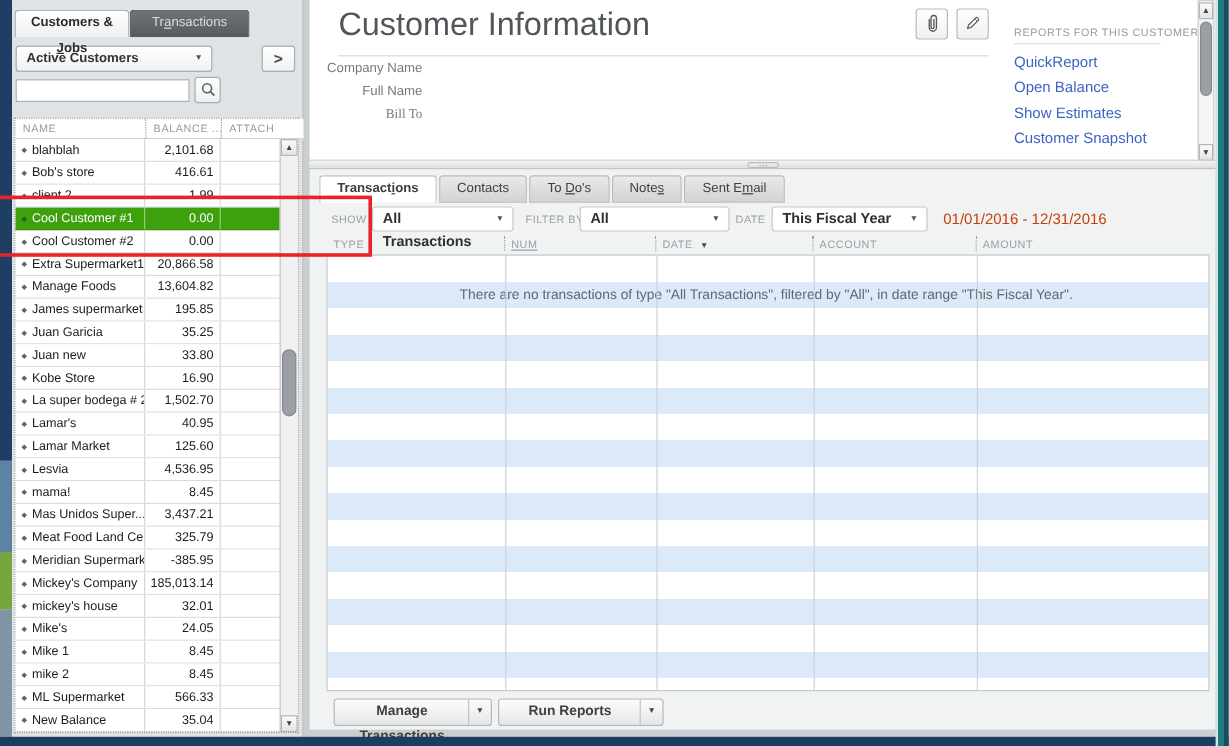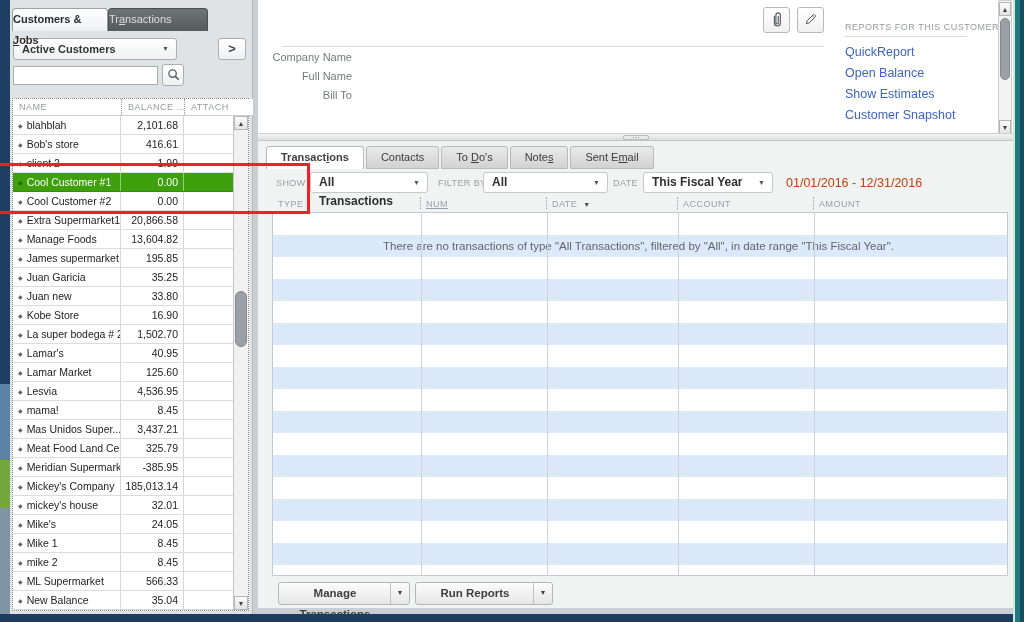--- a/index.html
+++ b/index.html
@@ -5,21 +5,21 @@
   * { margin:0; padding:0; box-sizing:border-box; }
   body { font-family:"Liberation Sans", sans-serif; background:#9aa2a8; }
   .app { position:relative; width:1024px; height:622px; background:#c9ced2; overflow:hidden; }
 
   
   .edge-left { position:absolute; left:0; top:0; width:10px; height:622px; }
   .edge-left .seg { position:absolute; left:0; width:10px; }
 
   
   .left-panel { position:absolute; left:10px; top:0; width:243px; height:614px; background:#e0e3e5; border-right:1px solid #b4b9bd; }
-  .lp-tab { position:absolute; top:8px; height:23px; border-radius:4px 4px 0 0; font-size:11px; line-height:21px; text-align:left; cursor:default; }
+  .lp-tab { position:absolute; top:8px; height:23px; border-radius:4px 4px 0 0; font-size:11px; line-height:21px; text-align:center; cursor:default; }
   .lp-tab.active { left:2px; width:96px; background:linear-gradient(#ffffff,#edf0f2); border:1px solid #9aa0a4; border-bottom:none; font-weight:bold; color:#2c2c2c; z-index:2; }
   .lp-tab.dark { left:98px; width:100px; background:linear-gradient(#6e7375,#565b5d); color:#dcdddd; border:1px solid #4a4e50; border-bottom:none; }
   .u { text-decoration:underline; }
 
   .view-dd { position:absolute; left:3px; top:38px; width:164px; height:22px; background:linear-gradient(#ffffff,#f0f1f2); border:1px solid #a9aeb2; border-radius:3px; font-size:11px; font-weight:bold; color:#333; line-height:20px; padding-left:8px; }
   .dd-arrow { position:absolute; right:7px; top:0; font-size:7px; color:#555; line-height:20px; }
   .expand-btn { position:absolute; left:208px; top:38px; width:28px; height:22px; background:linear-gradient(#ffffff,#eef0f1); border:1px solid #a9aeb2; border-radius:3px; font-size:13px; font-weight:bold; color:#444; text-align:center; line-height:20px; }
   .search-input { position:absolute; left:3px; top:66px; width:145px; height:19px; border:1px solid #a9aeb2; background:#fff; font-size:11px; padding:0 4px; }
   .search-btn { position:absolute; left:152px; top:64px; width:22px; height:22px; background:linear-gradient(#ffffff,#eef0f1); border:1px solid #a9aeb2; border-radius:3px; text-align:center; }
   .search-btn svg { margin-top:3px; }
@@ -279,41 +279,42 @@
         </div>
       <div class="list-scrollbar">
         <div class="sb-btn sb-up">▲</div>
         <div class="sb-thumb"></div>
         <div class="sb-btn sb-down">▼</div>
       </div>
     </div>
   </div>
 
   <div class="right-top">
+    <div class="ci-title">Customer Information</div>
     <div class="ci-underline"></div>
 
     <div class="icon-btn attach-btn">
       <span>
         <svg width="16" height="18" viewBox="0 0 20 24">
             <path d="M6.5 7 v9 a4 4 0 0 0 8 0 V5.5 a3 3 0 0 0 -6 0 v10 a1.6 1.6 0 0 0 3.2 0 V7" fill="none" stroke="#55595c" stroke-width="1.5" stroke-linecap="round"></path>
           </svg>
       </span>
     </div>
     <div class="icon-btn edit-btn">
       <span>
         <svg width="16" height="16" viewBox="0 0 24 24">
             <path d="M5 19 l1.2-4.2 9-9 a1.6 1.6 0 0 1 2.2 0 l0.9 0.9 a1.6 1.6 0 0 1 0 2.2 l-9 9 L5 19 z" fill="none" stroke="#55595c" stroke-width="1.5"></path>
             <line x1="14" y1="6.8" x2="17.2" y2="10" stroke="#55595c" stroke-width="1.2"></line>
           </svg>
       </span>
     </div>
 
     <div class="ci-label" style="top:51px;">Company Name</div>
     <div class="ci-label" style="top:70px;">Full Name</div>
-    <div class="ci-label" style="top:89px;">Bill To</div>
+    <div class="ci-label" style="top:89px;font-family:Liberation Serif, serif;">Bill To</div>
 
     <div class="reports-heading">REPORTS FOR THIS CUSTOMER</div>
     <div class="reports-underline"></div>
     <div id="report-links">
         <div class="rlink">QuickReport</div>
         <div class="rlink">Open Balance</div>
         <div class="rlink">Show Estimates</div>
         <div class="rlink">Customer Snapshot</div>
       </div>
 

